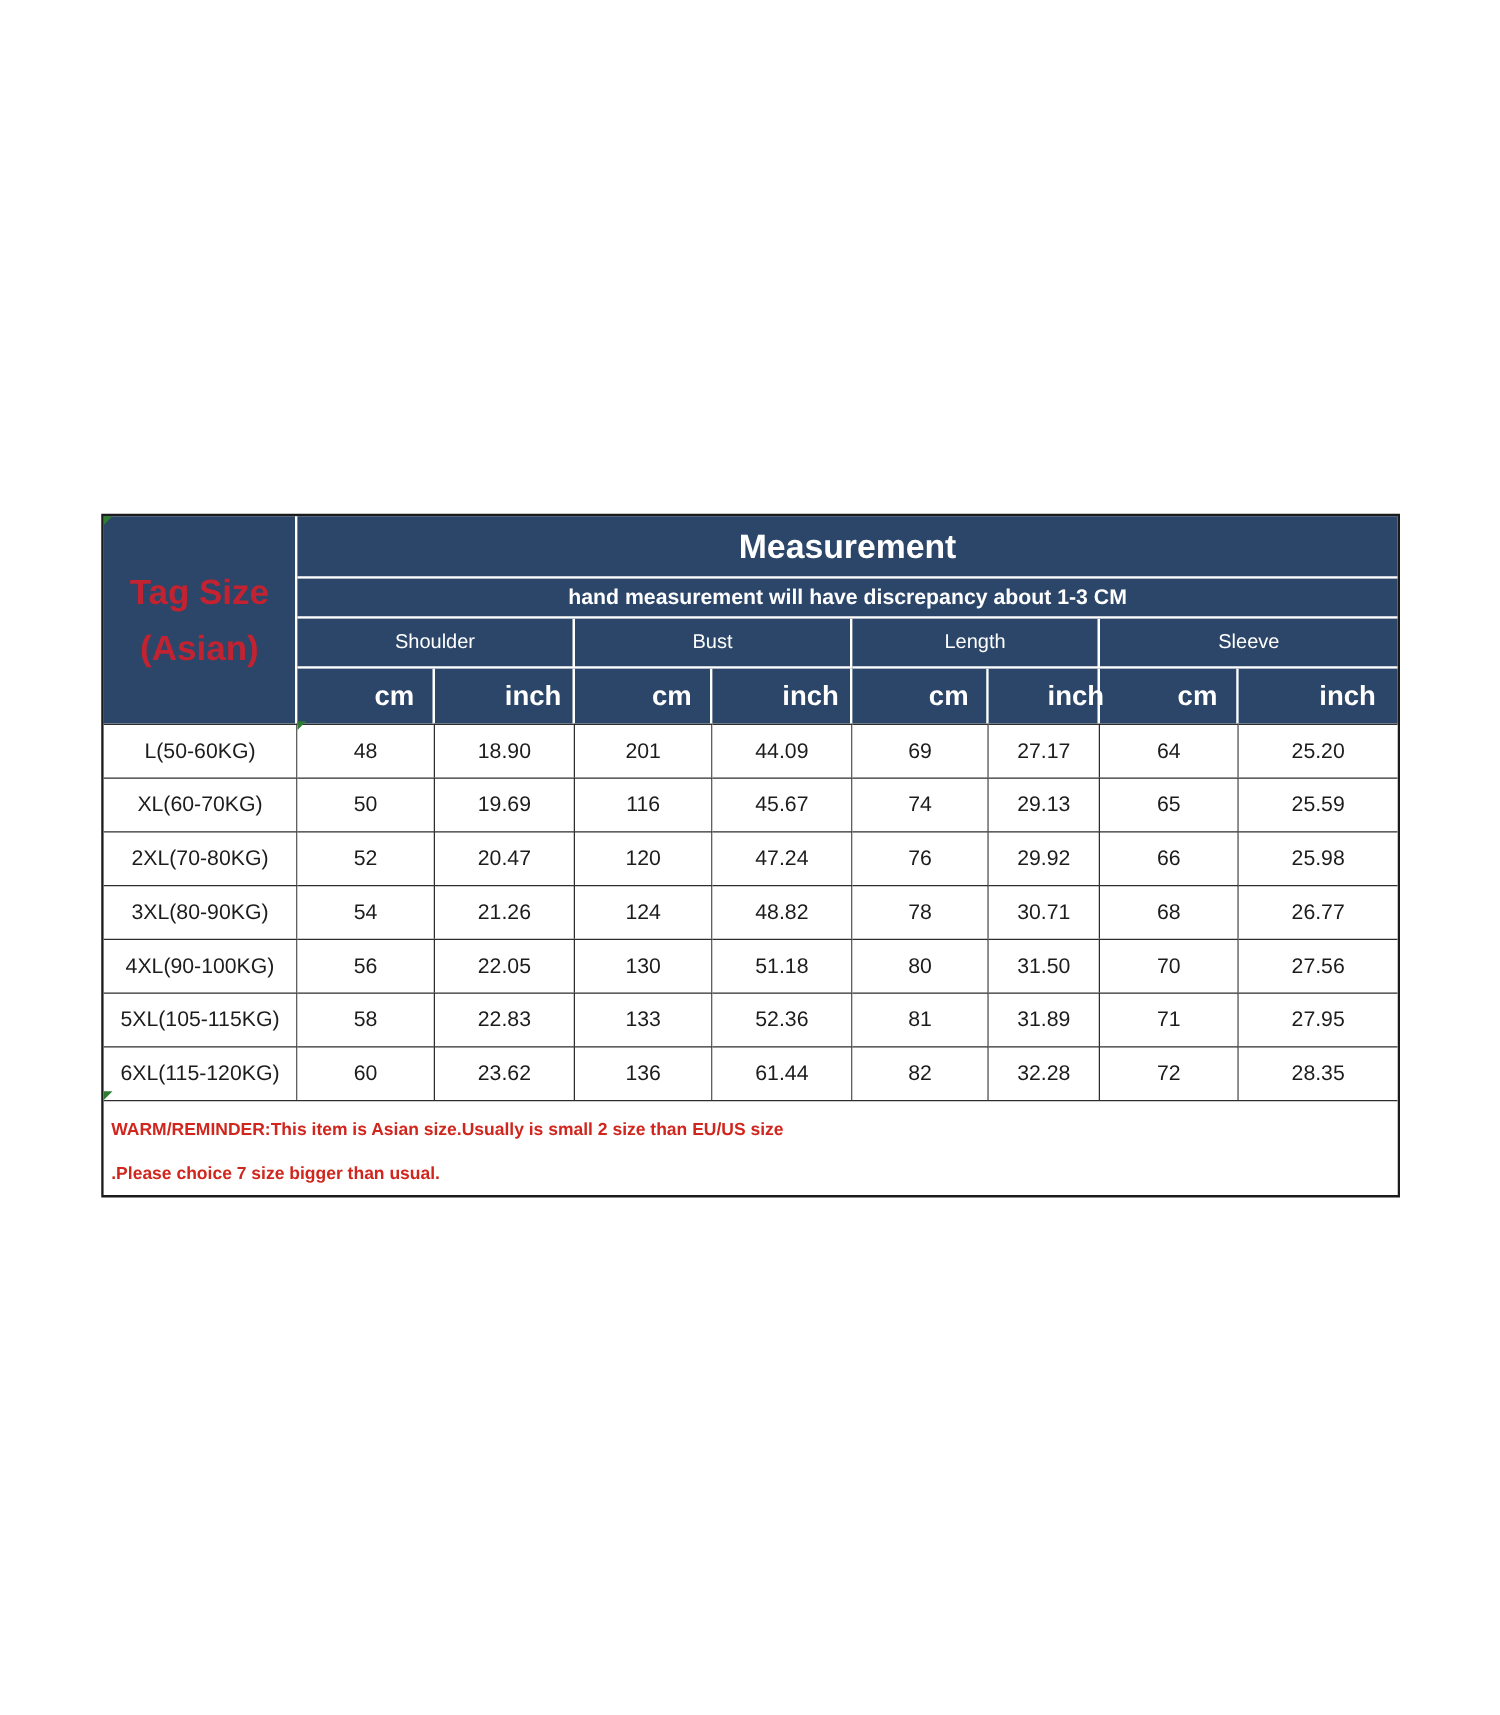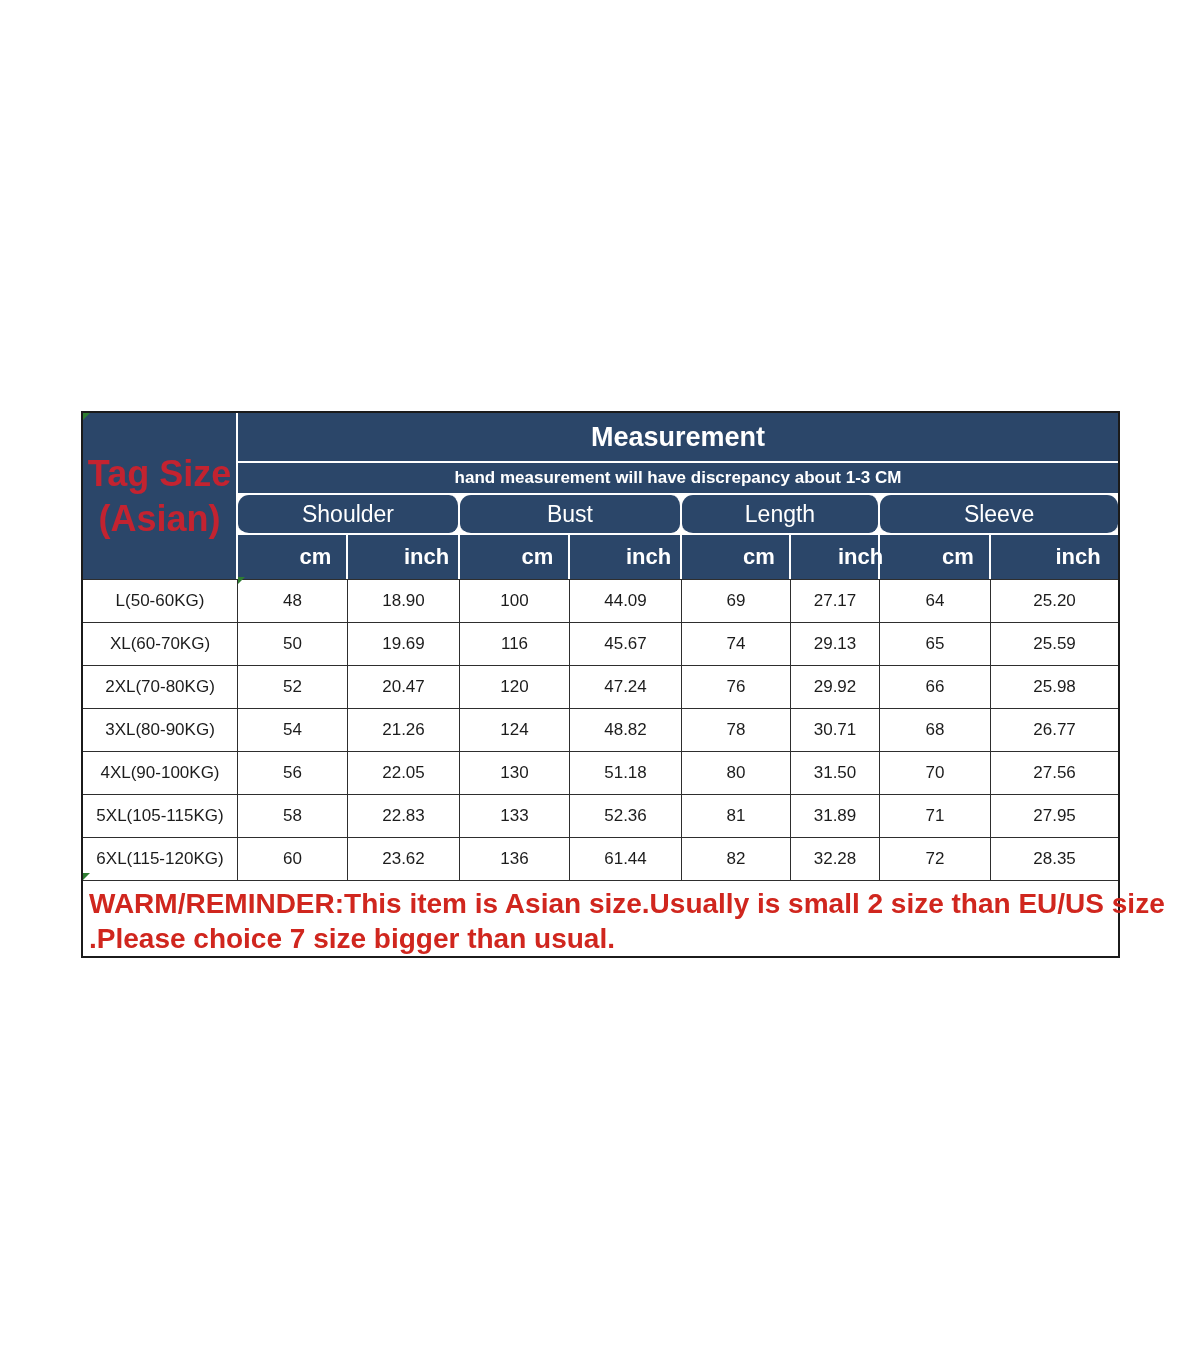--- a/index.html
+++ b/index.html
@@ -45,31 +45,30 @@
     margin-top: 16px;
   }
   th.corner-cell {
     background: #2b4669;
     border-right: 2px solid #ffffff;
     text-align: center;
     vertical-align: middle;
   }
   .corner-line {
     color: #c32330;
-    font-size: 36px;
+    font-size: 28px;
     font-weight: bold;
     line-height: 45px;
   }
   th.group-cell {
     height: 38px;
-    font-size: 23px;
+    font-size: 16px;
     font-weight: normal;
     border-bottom: 2px solid #ffffff;
     border-right: 2px solid #ffffff;
-    border-radius: 11px;
   }
   th.group-cell.last { border-right: none; }
   th.unit-cell {
     height: 44px;
     font-size: 22px;
     border-right: 2px solid #ffffff;
     padding-left: 47px;
   }
   th.unit-cell.last { border-right: none; }
   
@@ -88,21 +87,21 @@
   
   .warning-box {
     border-top: 1px solid #2e2e2e;
     background: #ffffff;
     padding: 5px 6px 6px 6px;
     height: 64px;
     box-sizing: content-box;
   }
   .warning-line {
     color: #d0261e;
-    font-size: 28px;
+    font-size: 14px;
     font-weight: bold;
     line-height: 35px;
     white-space: nowrap;
   }
   
   .green-tri {
     position: absolute;
     width: 0;
     height: 0;
     border-top: 7px solid #2e7d32;
@@ -154,21 +153,21 @@
         <th class="unit-cell">inch</th>
         <th class="unit-cell">cm</th>
         <th class="unit-cell last">inch</th>
       </tr>
     </thead>
     <tbody>
         <tr>
     <td>L(50-60KG)</td>
     <td>48</td>
     <td>18.90</td>
-    <td>100</td>
+    <td>201</td>
     <td>44.09</td>
     <td>69</td>
     <td>27.17</td>
     <td>64</td>
     <td>25.20</td>
   </tr>
         <tr>
     <td>XL(60-70KG)</td>
     <td>50</td>
     <td>19.69</td>

